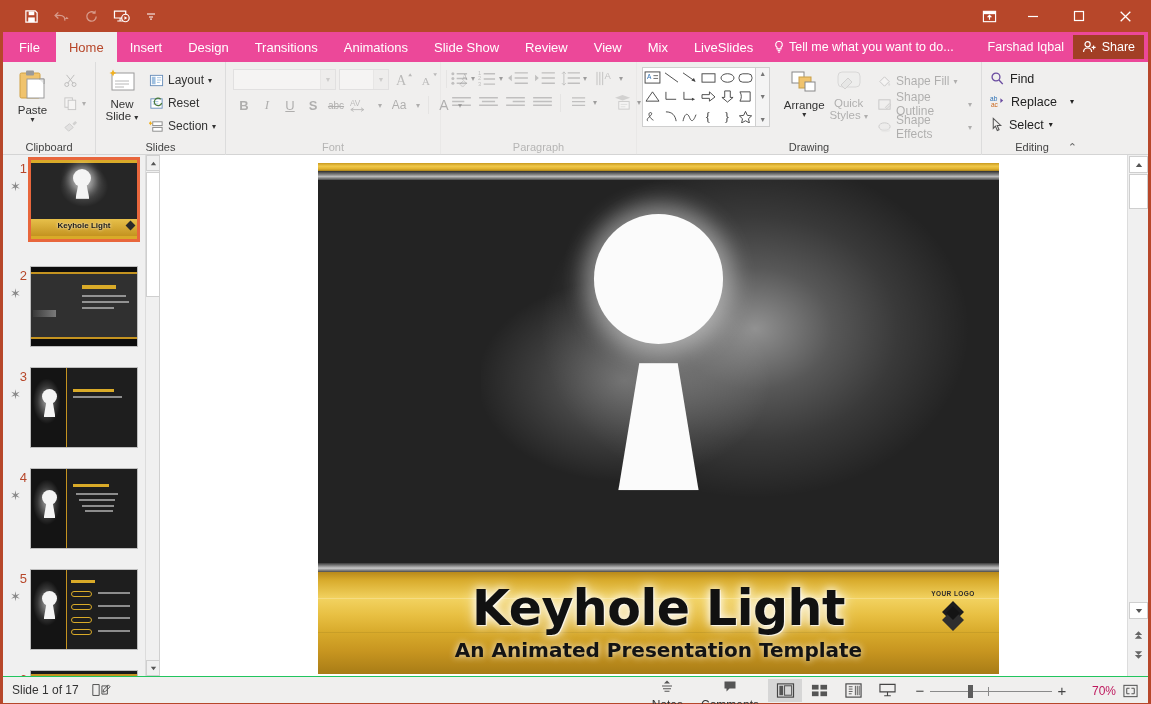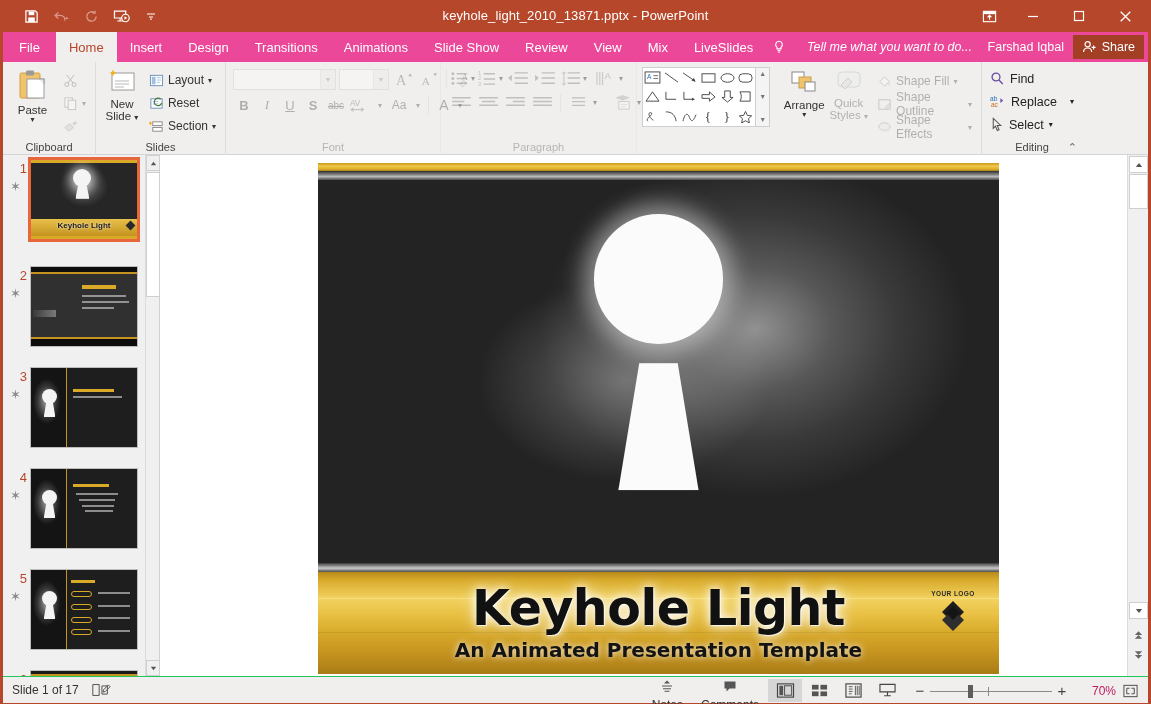--- a/index.html
+++ b/index.html
@@ -27,21 +27,21 @@
              color:#fff; }
   .ribbon-display { width:42px; }
 
   
   .tabrow { position:relative; height: 30px; background: #ec4899; display:flex; align-items:flex-end; }
   .tab { height:30px; padding: 0 13px; display:flex; align-items:center; justify-content:center;
          color:#fff; font-size:13px; white-space:nowrap; }
   .tab.file { padding: 0 16px; }
   .tab.active { background:#f0efee; color:#b7472a; }
   .tellme { position:absolute; left: 770px; top:0; height:30px; display:flex; align-items:center;
-            gap:22px; color:#fff; font-size:12.5px; font-style:italic; }
+            gap:4px; color:#fff; font-size:12.5px; }
   .acct { position:absolute; right: 84px; top:0; height:30px; display:flex; align-items:center;
           color:#fff; font-size:12.5px; }
   .share { position:absolute; right: 4px; top:3px; height:24px; padding:0 9px; display:flex;
            align-items:center; gap:5px; color:#fff; font-size:12.5px; background:#a23f25; }
 
   
   .ribbon { position:relative; height: 93px; background:#f0efee; border-bottom:1px solid #d4d4d4; display:flex; }
   .grp { position:relative; height: 93px; display:flex; flex-direction:column;
          border-right:1px solid #dcdcdc; }
   .grp-body { flex:1; display:flex; align-items:flex-start; padding: 4px 5px 0 5px; }
@@ -221,21 +221,20 @@
             <circle cx="13.2" cy="9.6" r="4" fill="#b7472a" stroke="#fff" stroke-width="1.3"></circle>
             <path d="M12.1 7.8l3 1.8-3 1.8z" fill="#fff"></path>
           </svg>
       </div>
       <div class="qat-btn">
         <svg width="12" height="12" viewBox="0 0 12 12">
             <path d="M2 4h8M4 7h4M5.2 9.2h1.6" stroke="#fff" stroke-width="1.2" fill="none"></path>
           </svg>
       </div>
     </div>
-    <div class="title-text">keyhole_light_2010_13871.pptx - PowerPoint</div>
     <div class="win-btns">
       <div class="win-btn ribbon-display">
         <svg width="15" height="15" viewBox="0 0 16 16">
             <rect x="1.5" y="2.5" width="13" height="11" fill="none" stroke="#fff" stroke-width="1.2"></rect>
             <rect x="1.5" y="2.5" width="13" height="3" fill="#fff"></rect>
             <path d="M8 11.5V7M6 8.8L8 6.8l2 2" fill="none" stroke="#fff" stroke-width="1.2"></path>
           </svg>
       </div>
       <div class="win-btn">
         <svg width="14" height="14" viewBox="0 0 14 14">
@@ -690,20 +689,21 @@
                     <ellipse cx="8" cy="7" rx="6" ry="4" fill="#e8e8e8" stroke="#888"></ellipse>
                     <ellipse cx="9" cy="11" rx="5" ry="2" fill="#d0d0d0" opacity=".7"></ellipse>
                   </svg>
               </span>
               <span>Shape Effects</span>
               <span class="caret">▾</span>
             </div>
           </div>
         </div>
       </div>
+      <div class="grp-label">Drawing</div>
     </div>
 
     <div class="grp" style="width:100px;border-right:none">
       <div class="grp-body" style="flex-direction:column;padding-top:5px">
         <div class="edrow">
           <span class="ic">
             <svg width="15" height="15" viewBox="0 0 16 16">
                 <circle cx="6.4" cy="6.4" r="4.2" fill="none" stroke="#6a4ba0" stroke-width="1.4"></circle>
                 <path d="M9.6 9.6l4 4.4" stroke="#6a4ba0" stroke-width="1.5"></path>
               </svg>

